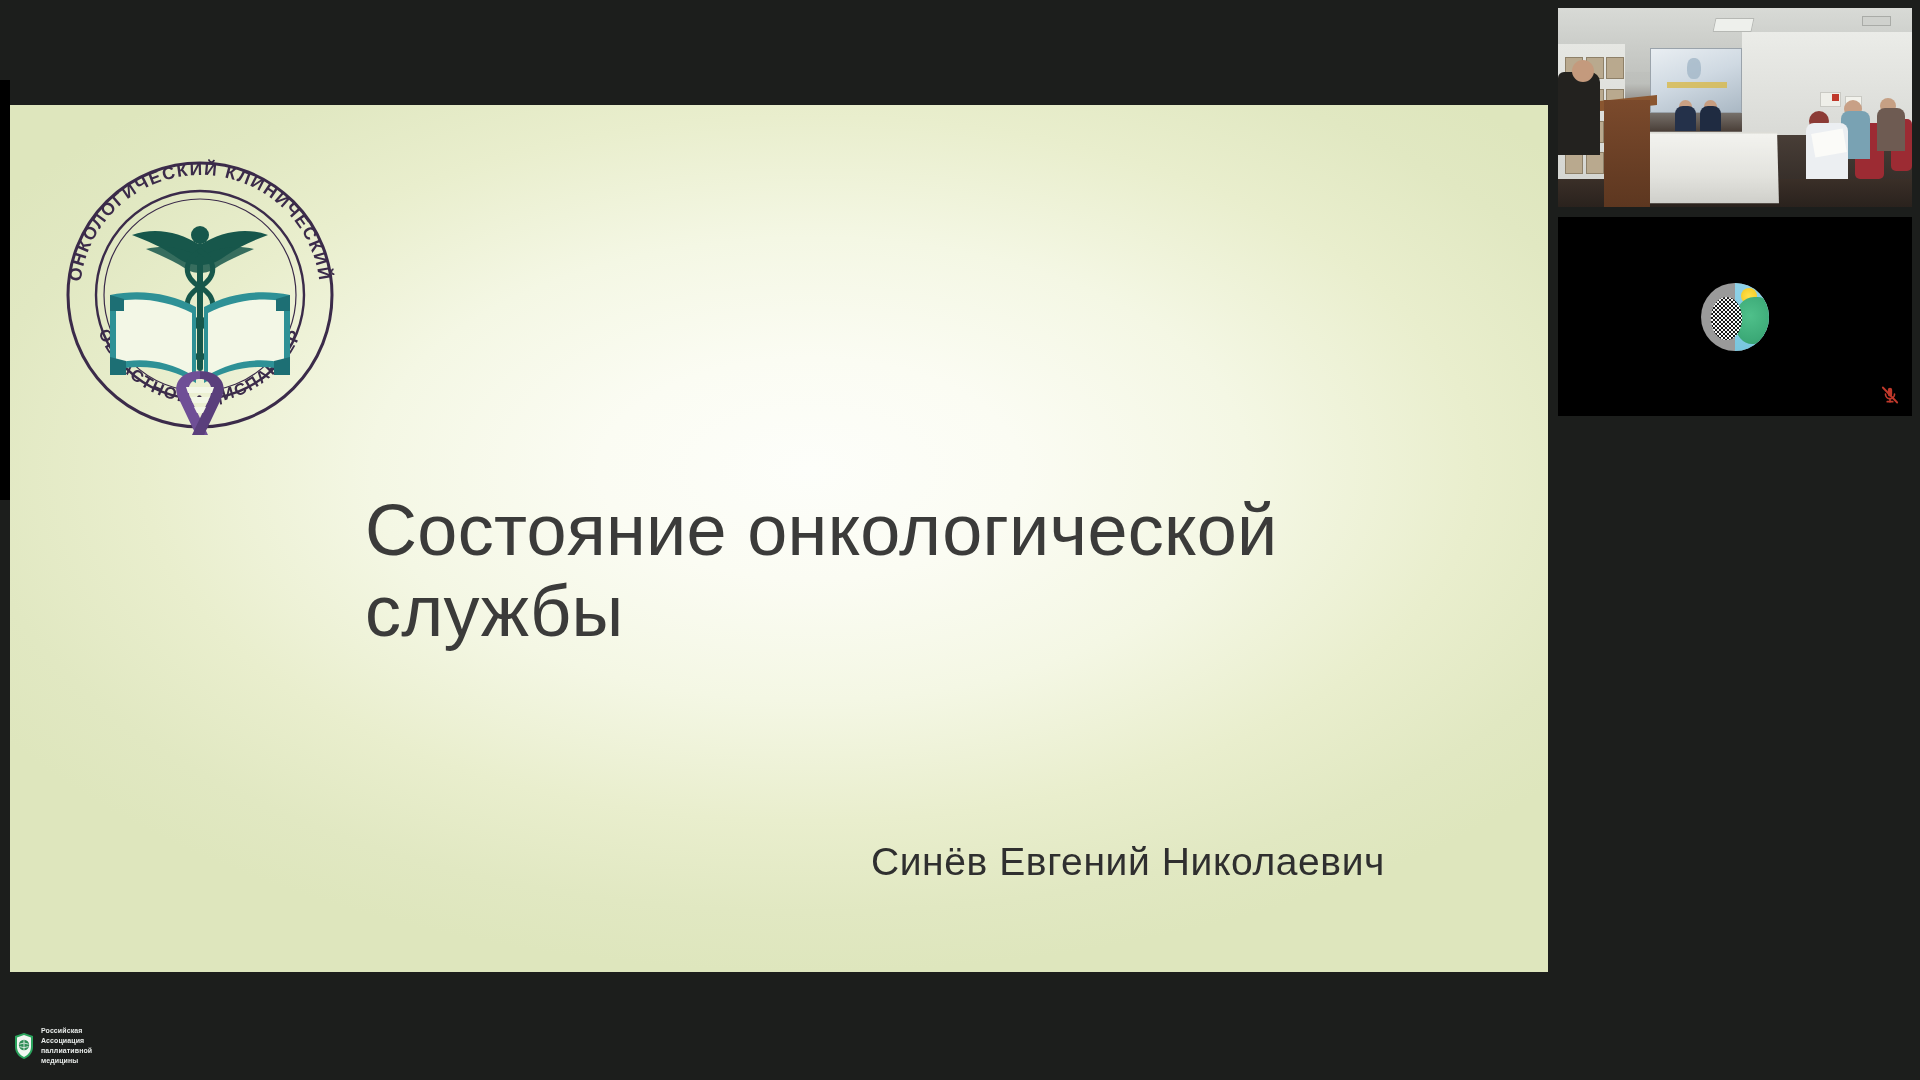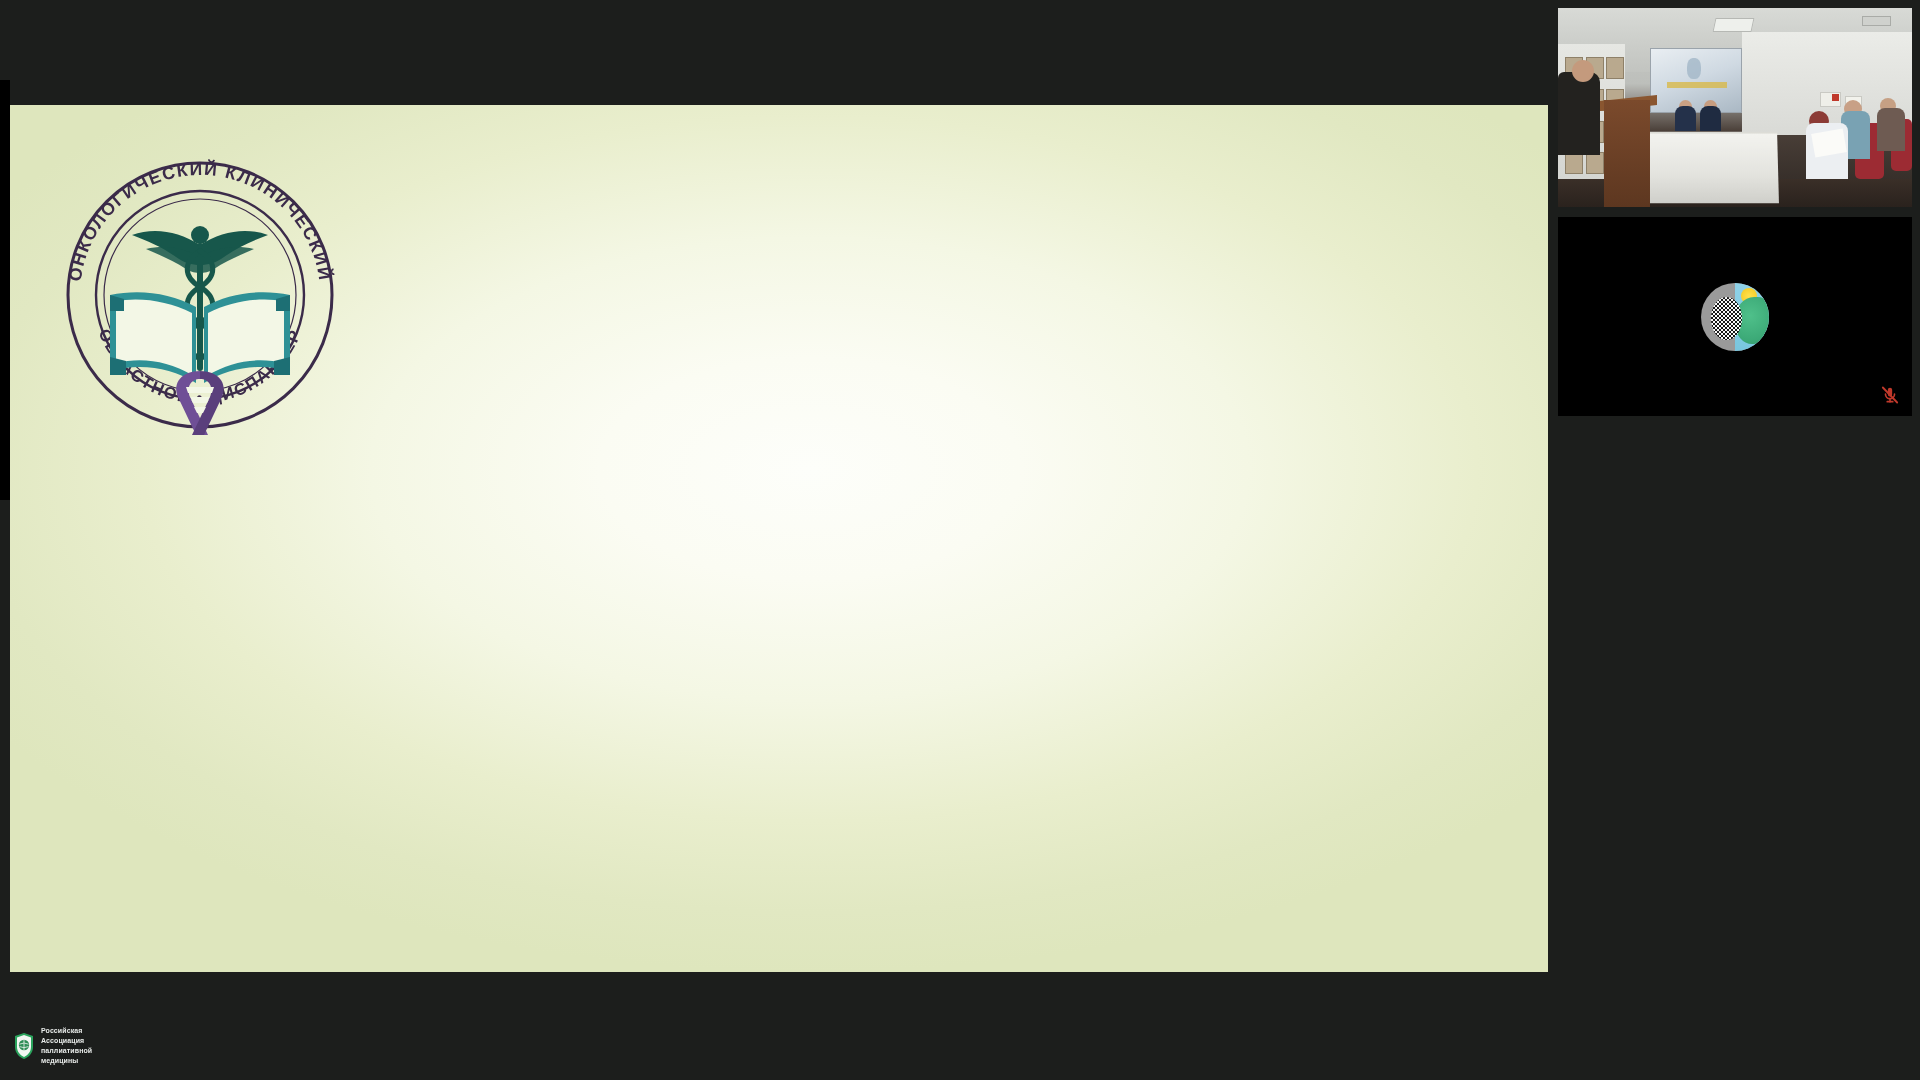--- a/index.html
+++ b/index.html
@@ -304,21 +304,26 @@
         <g>
           <path d="M150 236 C132 236 122 248 128 262 L146 300 L158 300 L140 262 C136 252 141 244 150 244 Z" fill="#6f4f96"></path>
           <path d="M150 236 C168 236 178 248 172 262 L154 300 L142 300 L160 262 C164 252 159 244 150 244 Z" fill="#5a3f7c"></path>
           <path d="M136 252 L164 252 L162 258 L138 258 Z" fill="#f3f7e6"></path>
           <path d="M140 262 L160 262 L157 268 L143 268 Z" fill="#f3f7e6"></path>
           <path d="M144 272 L156 272 L153 278 L147 278 Z" fill="#f3f7e6"></path>
         </g>
       </svg>
     </div>
 
-
+    <h1 class="slide-title">
+      <span class="tline">Состояние онкологической</span>
+      <span class="tline">службы</span>
+    </h1>
+
+    <div class="slide-author">Синёв Евгений Николаевич</div>
   </div>
 
   <div class="tiles">
 
     <div class="tile">
       <div class="room">
         <div class="ceiling"></div>
         <div class="ceil-light cl1"></div>
         <div class="ceil-light cl2"></div>
         <div class="projector"></div>

